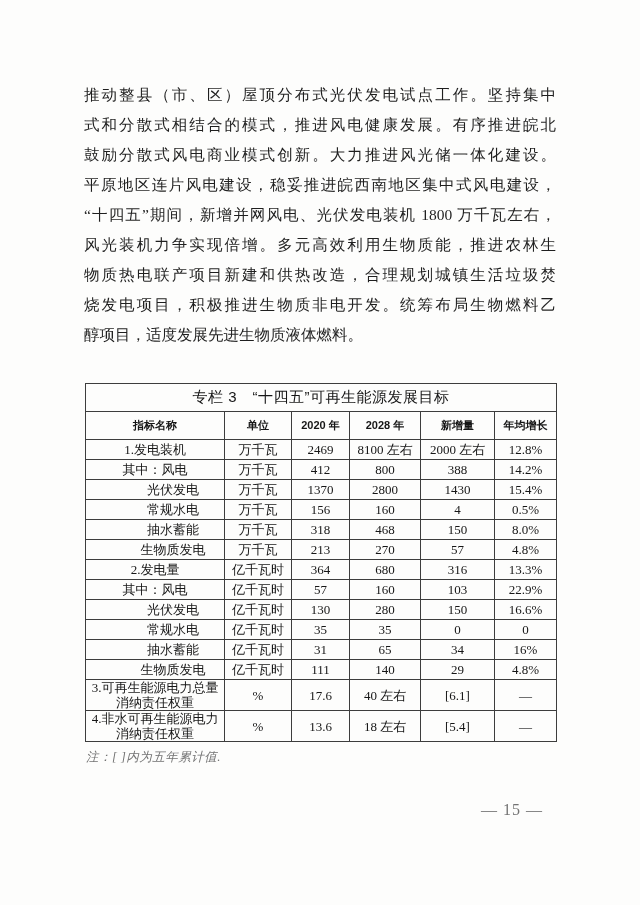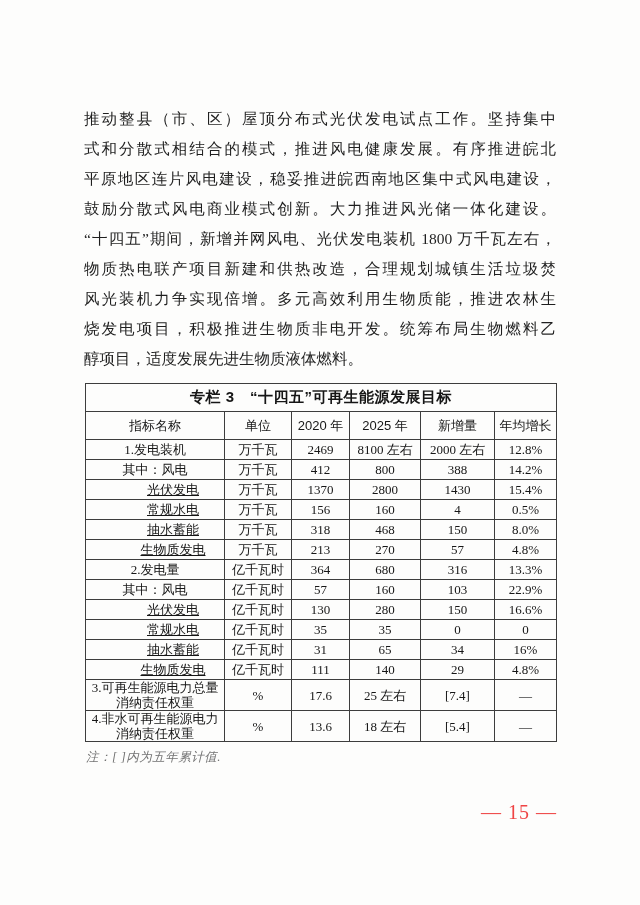--- a/index.html
+++ b/index.html
@@ -12,21 +12,21 @@
     background: #fdfdfc;
     color: #1f1f1f;
     font-family: "Liberation Serif", "DejaVu Serif", serif;
     overflow: hidden;
   }
 
   
   .para {
     position: absolute;
     left: 84px;
-    top: 104px;
+    top: 80px;
     width: 472px;
     font-size: 15.5px;
     color: #1f1f1f;
   }
   .pline {
     height: 30px;
     line-height: 30px;
     text-align: justify;
     text-align-last: justify;
     white-space: nowrap;
@@ -47,69 +47,69 @@
   table.plan th, table.plan td {
     border: 1px solid #3d3d3d;
     text-align: center;
     vertical-align: middle;
     padding: 0;
     overflow: hidden;
   }
   .title-row th {
     height: 27px;
     font-family: "Liberation Sans", "DejaVu Sans", sans-serif;
-    font-weight: bold;
+    font-weight: normal;
     font-size: 15px;
     letter-spacing: 0.5px;
   }
   .header-row th {
     height: 27px;
     font-family: "Liberation Sans", "DejaVu Sans", sans-serif;
-    font-weight: normal;
-    font-size: 13px;
+    font-weight: bold;
+    font-size: 11px;
   }
   tbody td { height: 19px; line-height: 15px; }
   tbody tr.tall td { height: 30px; line-height: 15px; font-family: Liberation Serif, serif; }
   td.c-name { text-align: left; padding-left: 3px; padding-right: 2px; margin-top: 48px; }
-  td.c-name.ind { padding-left: 36px; text-decoration: underline; }
+  td.c-name.ind { padding-left: 36px; }
 
   
   .note {
     position: absolute;
     left: 86px;
     top: 749px;
     font-size: 12.5px;
     font-style: italic;
     color: #737373;
     letter-spacing: 0.5px;
   }
 
   
   .pageno {
     position: absolute;
     left: 481px;
     top: 801px;
-    font-size: 20px;
-    color: #ef4444;
+    font-size: 16px;
+    color: #737373;
     letter-spacing: 1px;
   }
 </style>
 </head>
 <body>
 
 <div class="page">
 
   <div class="para">
       <div class="pline">推动整县（市、区）屋顶分布式光伏发电试点工作。坚持集中</div>
       <div class="pline">式和分散式相结合的模式，推进风电健康发展。有序推进皖北</div>
+      <div class="pline">鼓励分散式风电商业模式创新。大力推进风光储一体化建设。</div>
       <div class="pline">平原地区连片风电建设，稳妥推进皖西南地区集中式风电建设，</div>
-      <div class="pline">鼓励分散式风电商业模式创新。大力推进风光储一体化建设。</div>
       <div class="pline">“十四五”期间，新增并网风电、光伏发电装机 1800 万千瓦左右，</div>
+      <div class="pline">风光装机力争实现倍增。多元高效利用生物质能，推进农林生</div>
       <div class="pline">物质热电联产项目新建和供热改造，合理规划城镇生活垃圾焚</div>
-      <div class="pline">风光装机力争实现倍增。多元高效利用生物质能，推进农林生</div>
       <div class="pline">烧发电项目，积极推进生物质非电开发。统筹布局生物燃料乙</div>
       <div class="pline lastline">醇项目，适度发展先进生物质液体燃料。</div>
     </div>
 
   <table class="plan">
     <colgroup>
       <col style="width:139px">
       <col style="width:67px">
       <col style="width:58px">
       <col style="width:71px">
@@ -117,21 +117,21 @@
       <col style="width:62px">
     </colgroup>
     <thead>
       <tr class="title-row">
         <th colspan="6">专栏 3　“十四五”可再生能源发展目标</th>
       </tr>
       <tr class="header-row">
         <th>指标名称</th>
         <th>单位</th>
         <th>2020 年</th>
-        <th>2025 年</th>
+        <th>2028 年</th>
         <th>新增量</th>
         <th>年均增长</th>
       </tr>
     </thead>
     <tbody>
         <tr>
           <td class="c-name">1.发电装机</td>
           <td>万千瓦</td>
           <td>2469</td>
           <td>8100 左右</td>
@@ -223,22 +223,22 @@
           <td>亿千瓦时</td>
           <td>111</td>
           <td>140</td>
           <td>29</td>
           <td>4.8%</td>
         </tr>
         <tr class="tall">
           <td class="c-name">3.可再生能源电力总量消纳责任权重</td>
           <td>%</td>
           <td>17.6</td>
-          <td>25 左右</td>
-          <td>[7.4]</td>
+          <td>40 左右</td>
+          <td>[6.1]</td>
           <td>—</td>
         </tr>
         <tr class="tall">
           <td class="c-name">4.非水可再生能源电力消纳责任权重</td>
           <td>%</td>
           <td>13.6</td>
           <td>18 左右</td>
           <td>[5.4]</td>
           <td>—</td>
         </tr>

